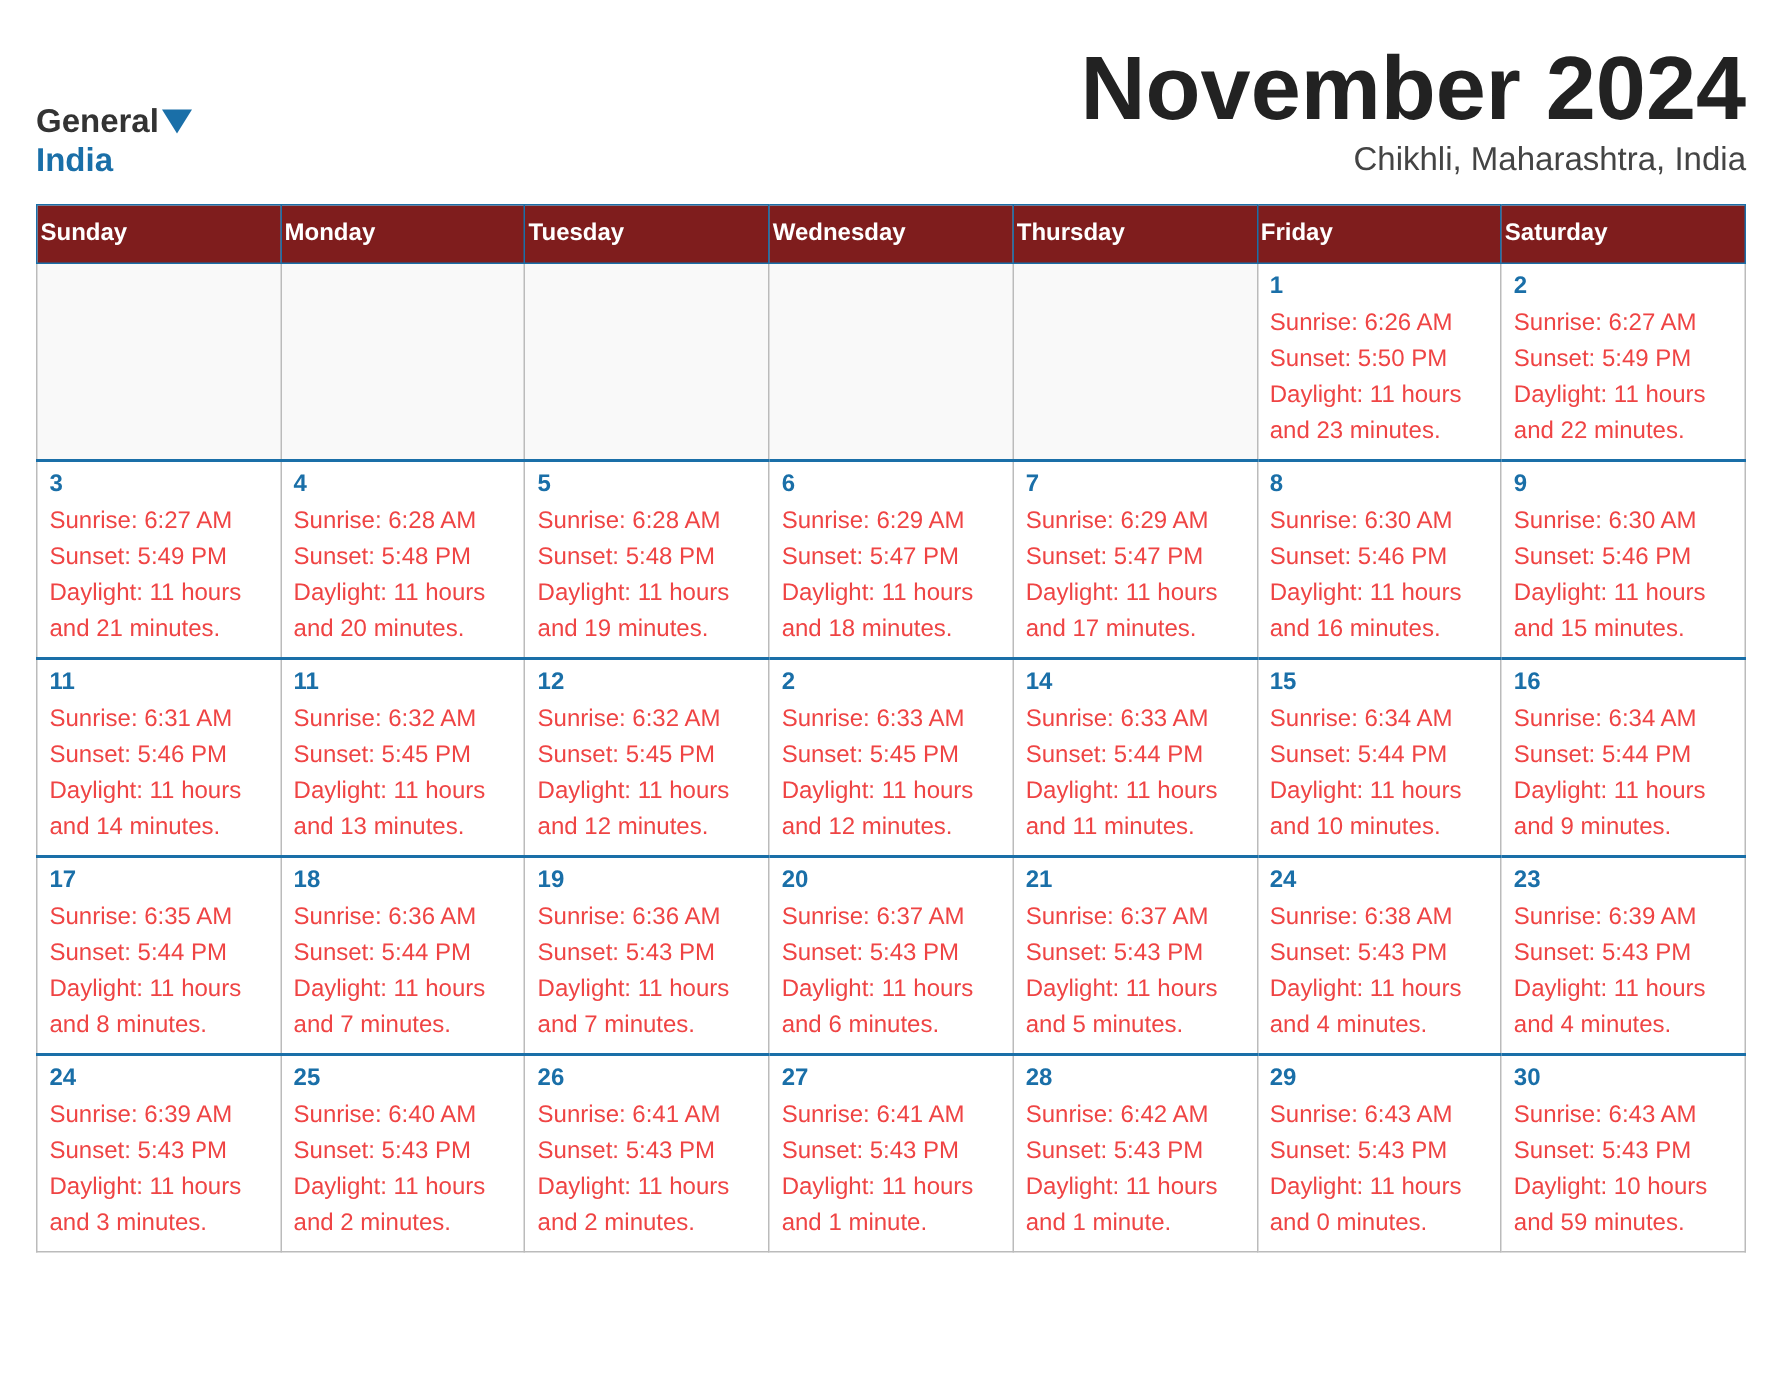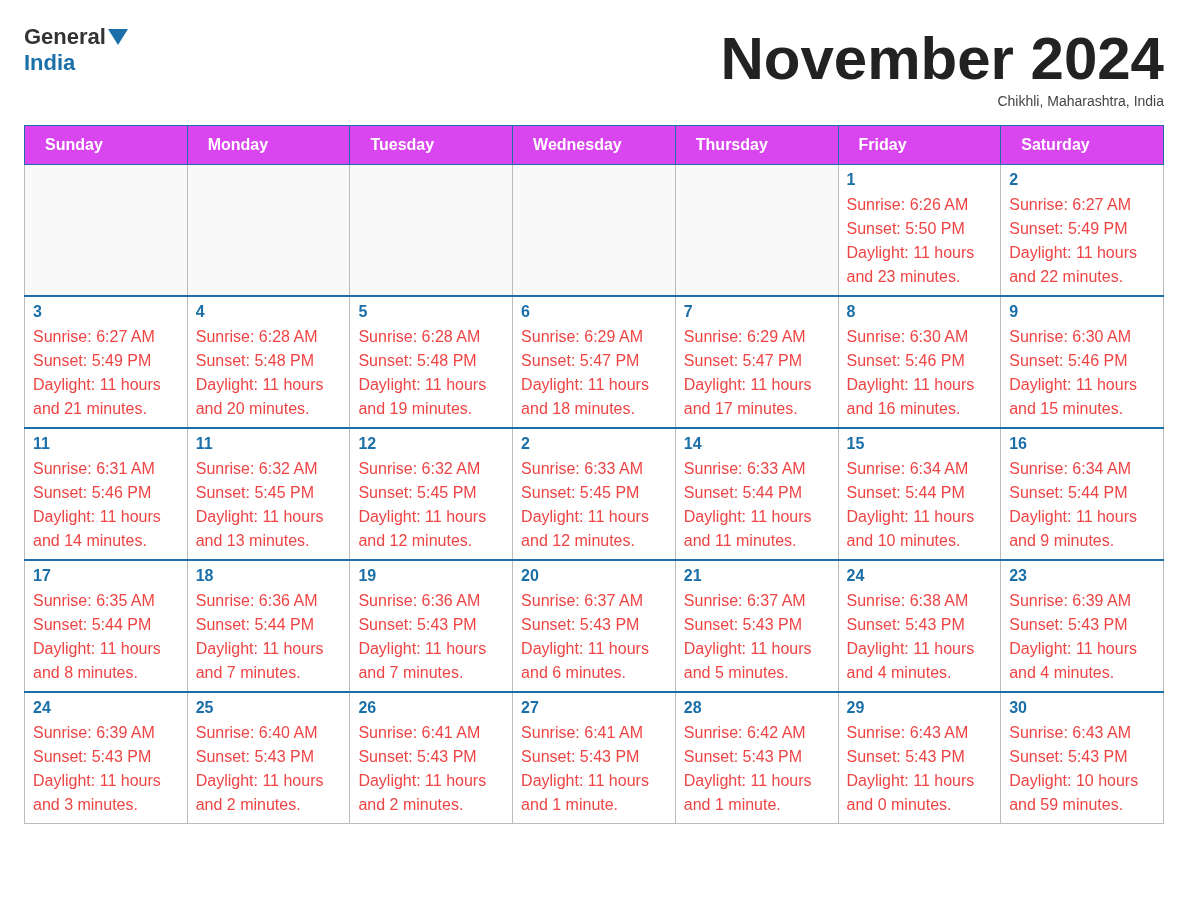--- a/index.html
+++ b/index.html
@@ -13,20 +13,21 @@
     .header {
       display: flex;
       justify-content: space-between;
       align-items: flex-start;
       margin-bottom: 16px;
     }
     .logo {
       display: flex;
       flex-direction: column;
       align-items: flex-start;
+      margin-top: 44px;
     }
     .logo-text {
       display: flex;
       align-items: center;
       font-size: 22px;
       font-weight: bold;
       color: #333;
     }
     .logo-general { color: #333; }
     .logo-triangle {
@@ -45,34 +46,34 @@
     }
     .title-section {
       text-align: right;
     }
     .month-year {
       font-size: 60px;
       font-weight: bold;
       color: #222;
     }
     .location {
-      font-size: 14px;
+      font-size: 22px;
       color: #444;
     }
     .calendar {
       width: 100%;
       border-collapse: collapse;
       border: 1px solid #999;
     }
     .calendar th {
-      background-color: #d946ef;
+      background-color: #7f1d1d;
       color: #fff;
       font-size: 16px;
       font-weight: bold;
-      padding: 10px 20px;
+      padding: 10px 2px;
       text-align: left;
       border: 1px solid #1a6fa8;
     }
     .calendar td {
       width: 14.28%;
       vertical-align: top;
       padding: 6px 8px;
       border: 1px solid #bbb;
       min-height: 100px;
     }

